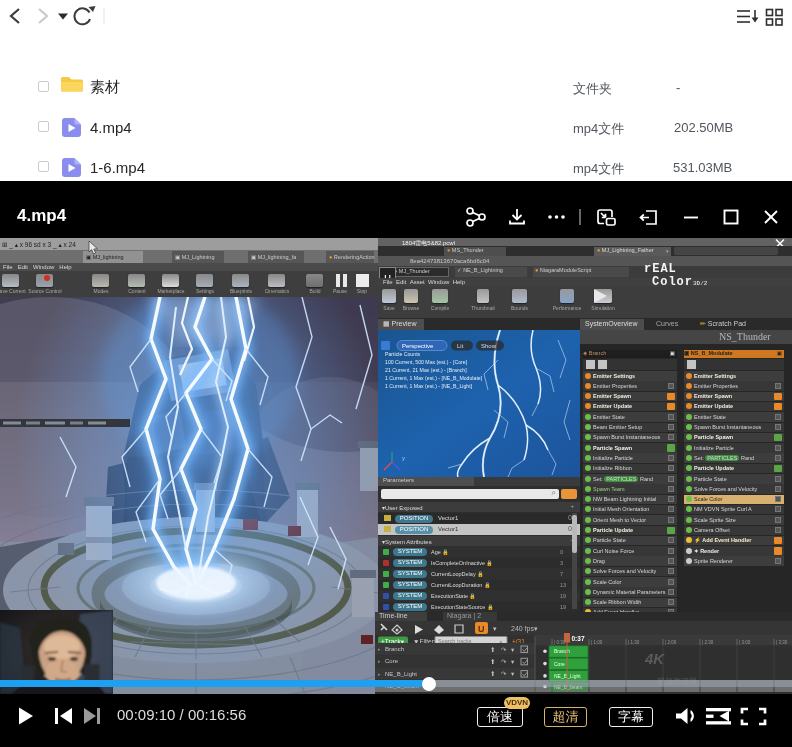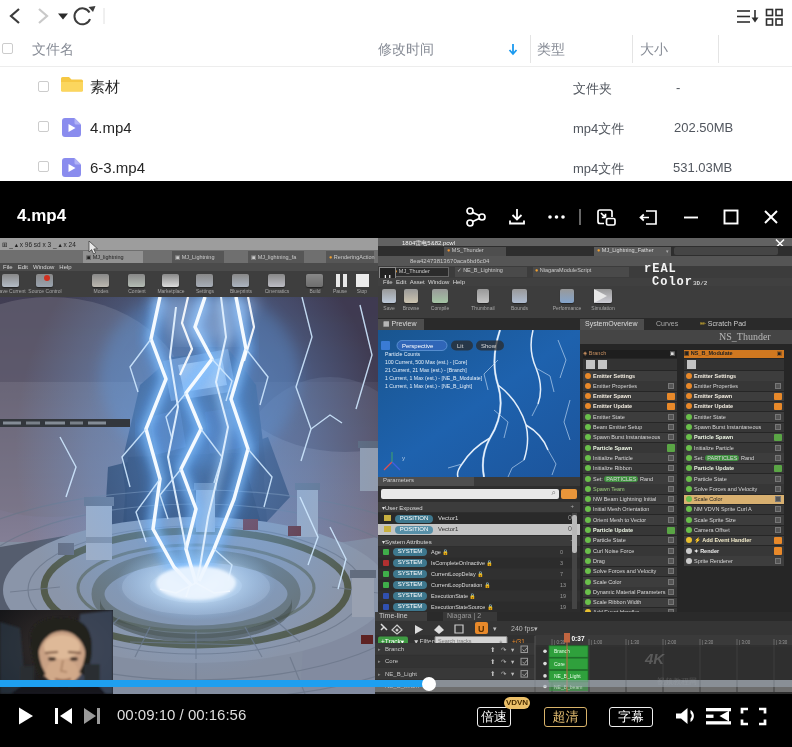--- a/index.html
+++ b/index.html
@@ -30,33 +30,20 @@
       <path d="M751.5 17.5 L755 22.5 L758.5 17.5" fill="#2f2f2f" stroke="none"></path>
       <g stroke="#2f2f2f" stroke-width="1.6" fill="none">
         <rect x="766.5" y="9.5" width="6" height="6"></rect>
         <rect x="776" y="9.5" width="6" height="6"></rect>
         <rect x="766.5" y="19" width="6" height="6"></rect>
         <rect x="776" y="19" width="6" height="6"></rect>
       </g>
     </svg>
   </div>
 
-  <div class="abs" style="left:0;top:31px;width:792px;height:36px;border-bottom:1px solid #ededed;">
-    <div class="abs" style="left:2px;top:12px;width:11px;height:11px;border:1px solid #ccc;border-radius:2px;"></div>
-    <div class="abs" style="left:32px;top:10px;font-size:14px;color:#878c96;">文件名</div>
-    <div class="abs" style="left:378px;top:10px;font-size:14px;color:#878c96;">修改时间</div>
-    <svg class="abs" style="left:505px;top:11px;" width="16" height="16">
-        <path d="M8 2 L8 11 M4.5 8 L8 12 L11.5 8" stroke="#1a9af0" stroke-width="1.8" fill="none"></path>
-      </svg>
-    <div class="abs" style="left:537px;top:10px;font-size:14px;color:#878c96;">类型</div>
-    <div class="abs" style="left:640px;top:10px;font-size:14px;color:#878c96;">大小</div>
-    <div class="abs" style="left:530px;top:4px;width:1px;height:28px;background:#e4e4e4;"></div>
-    <div class="abs" style="left:632px;top:4px;width:1px;height:28px;background:#e4e4e4;"></div>
-    <div class="abs" style="left:718px;top:4px;width:1px;height:28px;background:#e4e4e4;"></div>
-  </div>
 
   <div class="abs" style="left:0;top:67px;width:792px;height:114px;margin-left:36px;">
 
     <div class="abs" style="left:2px;top:14px;width:11px;height:11px;border:1px solid #ccc;border-radius:2px;"></div>
     <svg class="abs" style="left:25px;top:9px;" width="22" height="16">
       <path d="M0 2.5 Q0 1 1.5 1 L8 1 L10.5 3.5 L20.5 3.5 Q22 3.5 22 5 L22 14 Q22 15.5 20.5 15.5 L1.5 15.5 Q0 15.5 0 14 Z" fill="#f6c844"></path>
       <path d="M0 6 L22 6 L22 14 Q22 15.5 20.5 15.5 L1.5 15.5 Q0 15.5 0 14 Z" fill="#fbd65e"></path>
     </svg>
     <div class="abs" style="left:54px;top:11px;font-size:15px;color:#262626;">素材</div>
     <div class="abs" style="left:537px;top:13px;font-size:13px;color:#51565e;">文件夹</div>
@@ -71,21 +58,21 @@
     <div class="abs" style="left:54px;top:52px;font-size:15px;color:#262626;">4.mp4</div>
     <div class="abs" style="left:537px;top:53px;font-size:13px;color:#51565e;">mp4文件</div>
     <div class="abs" style="left:638px;top:53px;font-size:13px;color:#51565e;">202.50MB</div>
 
     <div class="abs" style="left:2px;top:94px;width:11px;height:11px;border:1px solid #ccc;border-radius:2px;"></div>
     <svg class="abs" style="left:26px;top:91px;" width="19" height="19">
       <path d="M0 3 Q0 0 3 0 L12.5 0 L19 6.5 L19 16 Q19 19 16 19 L3 19 Q0 19 0 16 Z" fill="#8a8cee"></path>
       <path d="M12.5 0 L19 6.5 L14 6.5 Q12.5 6.5 12.5 5 Z" fill="#b0b2f5"></path>
       <path d="M6.5 6 L13.5 10 L6.5 14 Z" fill="#fff"></path>
     </svg>
-    <div class="abs" style="left:54px;top:92px;font-size:15px;color:#262626;">6-3.mp4</div>
+    <div class="abs" style="left:54px;top:92px;font-size:15px;color:#262626;">1-6.mp4</div>
     <div class="abs" style="left:537px;top:93px;font-size:13px;color:#51565e;">mp4文件</div>
     <div class="abs" style="left:637px;top:93px;font-size:13px;color:#51565e;">531.03MB</div>
   </div>
 
   <div class="abs" style="left:0;top:181px;width:792px;height:566px;background:#000;">
 
     <div class="abs" style="left:17px;top:25px;font-size:17px;font-weight:bold;color:#fff;">4.mp4</div>
     <svg class="abs" style="left:460px;top:24px;" width="330" height="24" fill="none" stroke="#fff">
 
       <g stroke-width="1.7">
@@ -914,20 +901,20 @@
           </g>
 
         <g stroke="#fff" stroke-width="2.7" fill="none" transform="translate(0,3.5)">
           <path d="M742 16 L742 11.5 L748 11.5"></path>
             <path d="M759 11.5 L765 11.5 L765 16"></path>
           <path d="M765 22 L765 26.5 L759 26.5"></path>
             <path d="M748 26.5 L742 26.5 L742 22"></path>
         </g>
       </svg>
       <div class="abs" style="left:117px;top:12px;font-size:15px;color:#dedede;">00:09:10 / 00:16:56</div>
-      <div class="abs" style="left:477px;top:13px;width:34px;height:20px;border:1.5px solid #f0f0f0;border-radius:3px;color:#fff;font-size:13px;text-align:center;line-height:17px;">倍速</div>
+      <div class="abs" style="left:477px;top:13px;width:46px;height:20px;border:1.5px solid #f0f0f0;border-radius:3px;color:#fff;font-size:13px;text-align:center;line-height:17px;">倍速</div>
       <div class="abs" style="left:504px;top:3px;width:26px;height:12px;background:#ecc069;border-radius:6px;color:#4a2d00;font-size:8px;font-weight:bold;text-align:center;line-height:12px;">VDVN</div>
       <div class="abs" style="left:544px;top:13px;width:43px;height:20px;border:1.5px solid #d9b36a;border-radius:3px;color:#e8c173;font-size:13px;text-align:center;line-height:17px;">超清</div>
       <div class="abs" style="left:609px;top:13px;width:44px;height:20px;border:1.5px solid #f0f0f0;border-radius:3px;color:#fff;font-size:13px;text-align:center;line-height:17px;">字幕</div>
     </div>
   </div>
 
 </div>
 
 </body></html>

